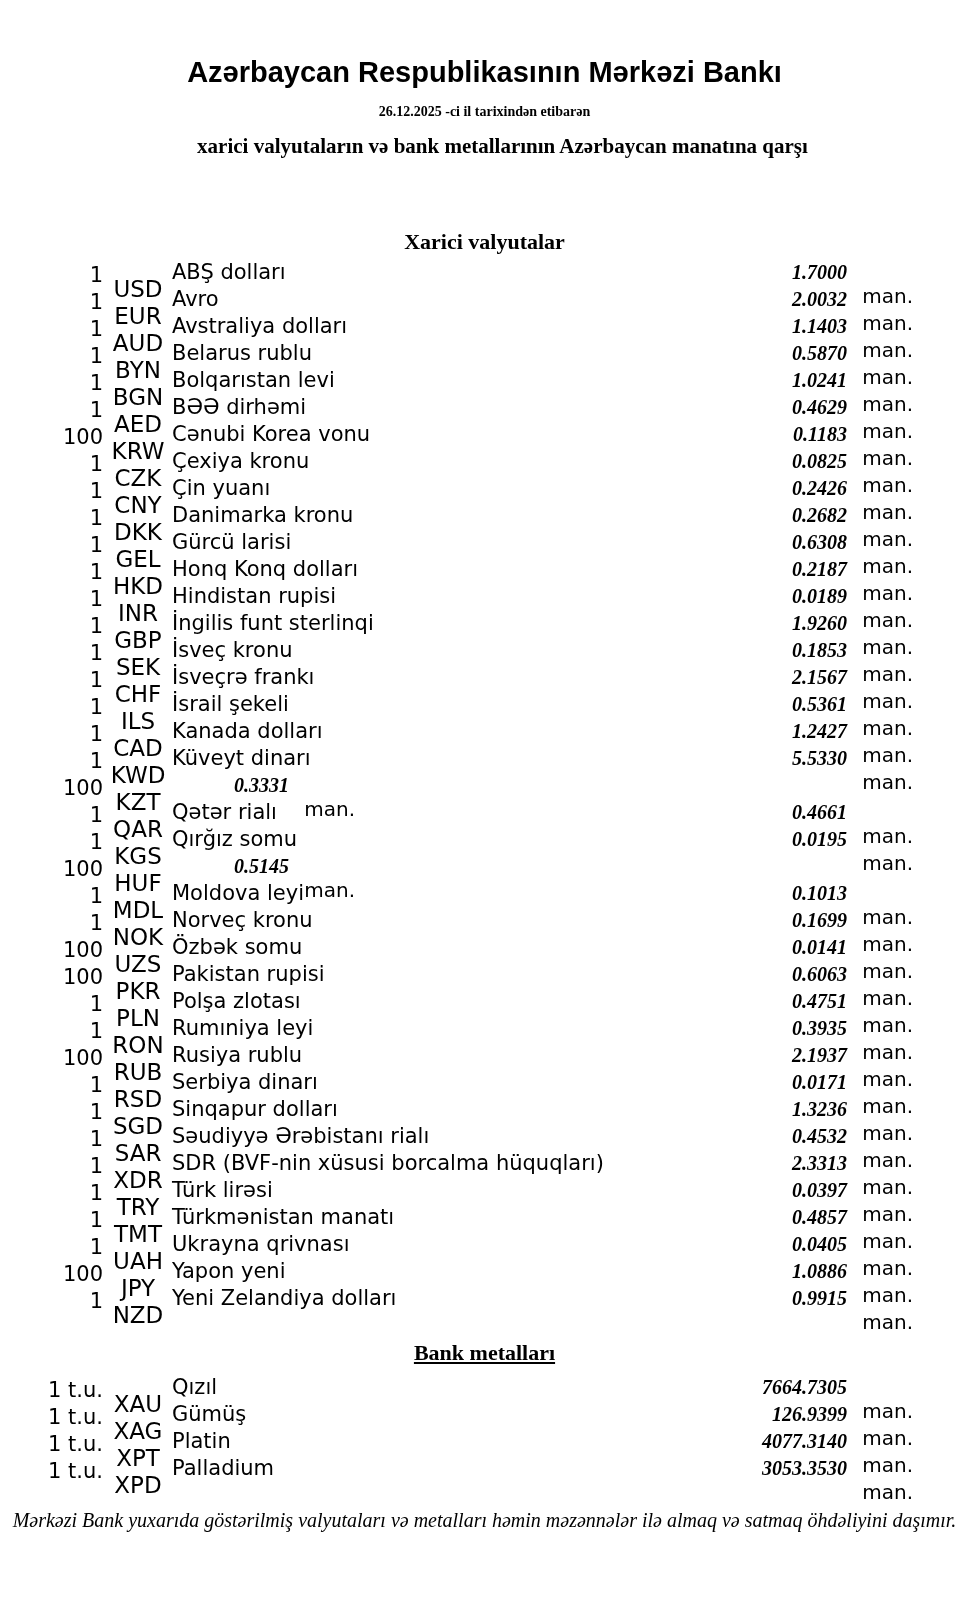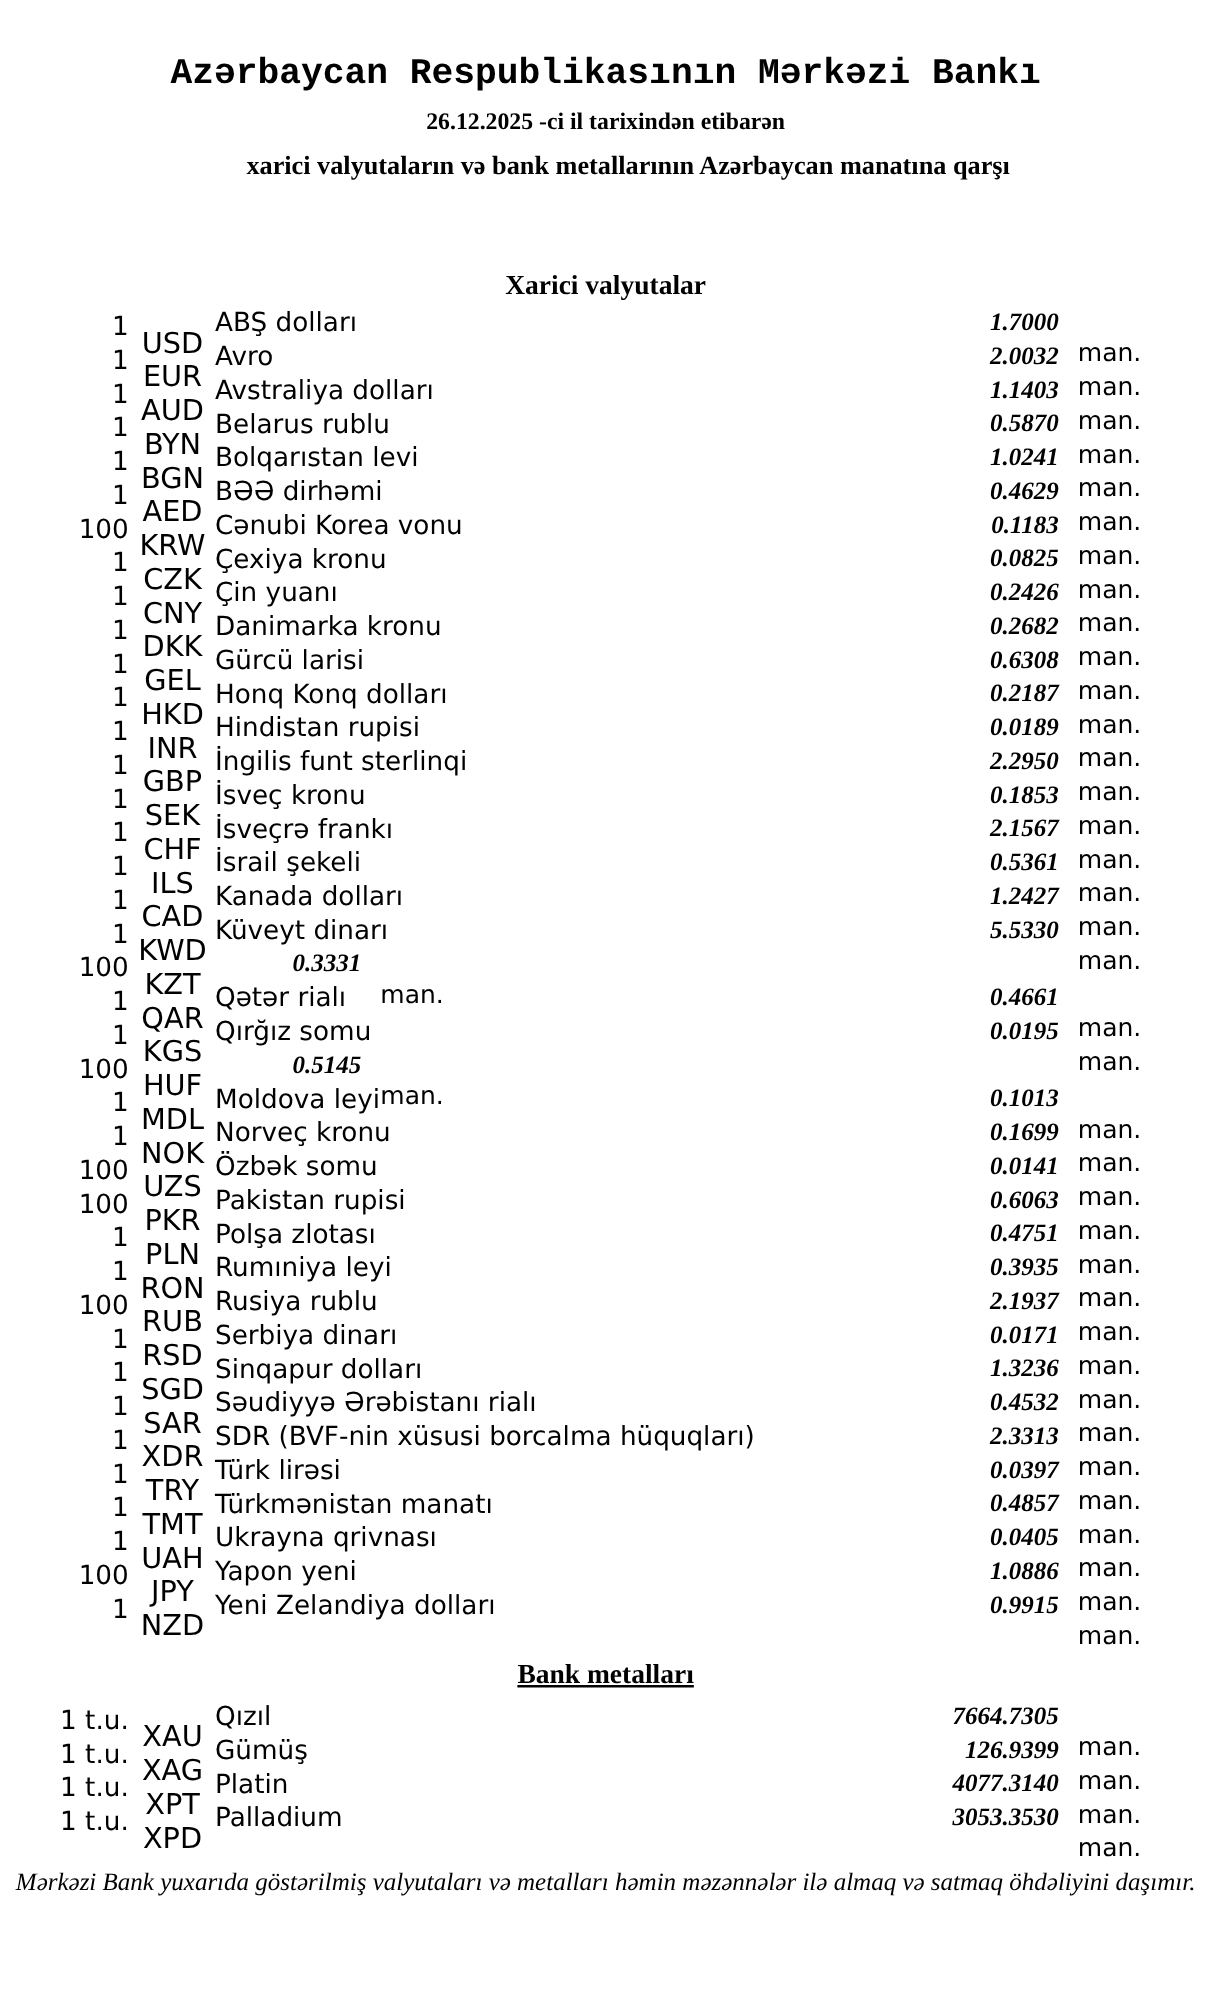--- a/index.html
+++ b/index.html
@@ -13,33 +13,33 @@
     height: 1607px;
     overflow: hidden;
     font-family: "DejaVu Sans", sans-serif;
   }
   .page {
     width: 969px;
     height: 1607px;
     position: relative;
   }
   .doc-title {
-    margin-top: 41px;
-    text-align: center;
-    font-family: Liberation Mono, monospace;
+    margin-top: 55px;
+    text-align: center;
+    font-family: Liberation Sans, sans-serif;
     font-weight: bold;
     font-size: 29px;
     line-height: 35px;
   }
   .doc-date {
     margin-top: 9px;
     text-align: center;
     font-family: "Liberation Serif", serif;
     font-weight: bold;
-    font-size: 19px;
+    font-size: 14px;
     line-height: 25px;
   }
   .doc-subtitle {
     margin-top: 10px;
     text-align: center;
     font-family: "Liberation Serif", serif;
     font-weight: bold;
     font-size: 21px;
     line-height: 25px;
     padding-left: 36px;
@@ -213,21 +213,21 @@
       <span class="cell amount">1</span>
       <span class="cell code">INR</span>
       <span class="cell name">Hindistan rupisi</span>
       <span class="cell rate">0.0189</span>
       <span class="cell unit">man.</span>
     </div>
       <div class="rate-row">
       <span class="cell amount">1</span>
       <span class="cell code">GBP</span>
       <span class="cell name">İngilis funt sterlinqi</span>
-      <span class="cell rate">2.2950</span>
+      <span class="cell rate">1.9260</span>
       <span class="cell unit">man.</span>
     </div>
       <div class="rate-row">
       <span class="cell amount">1</span>
       <span class="cell code">SEK</span>
       <span class="cell name">İsveç kronu</span>
       <span class="cell rate">0.1853</span>
       <span class="cell unit">man.</span>
     </div>
       <div class="rate-row">

